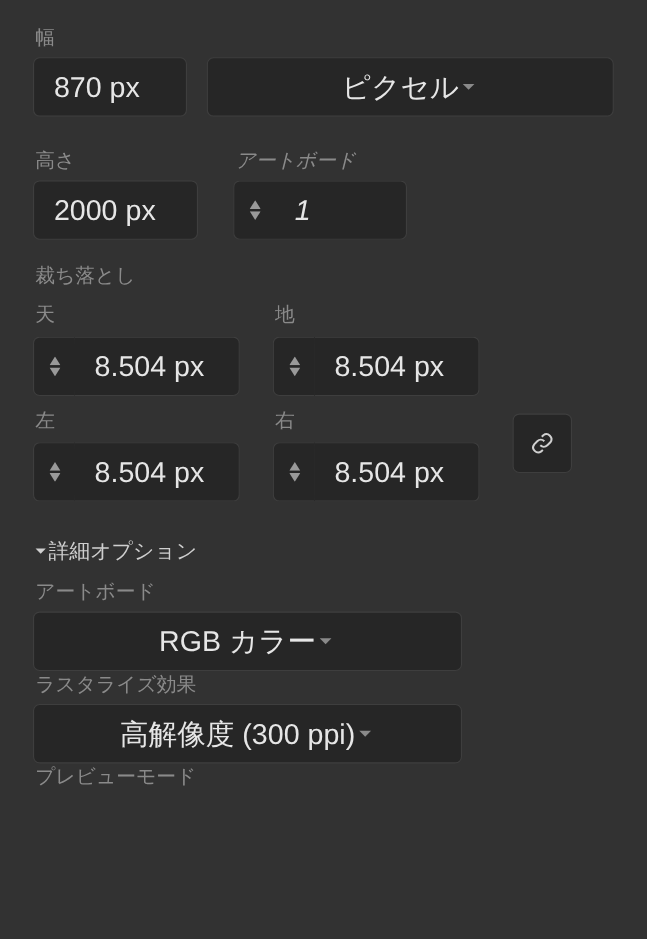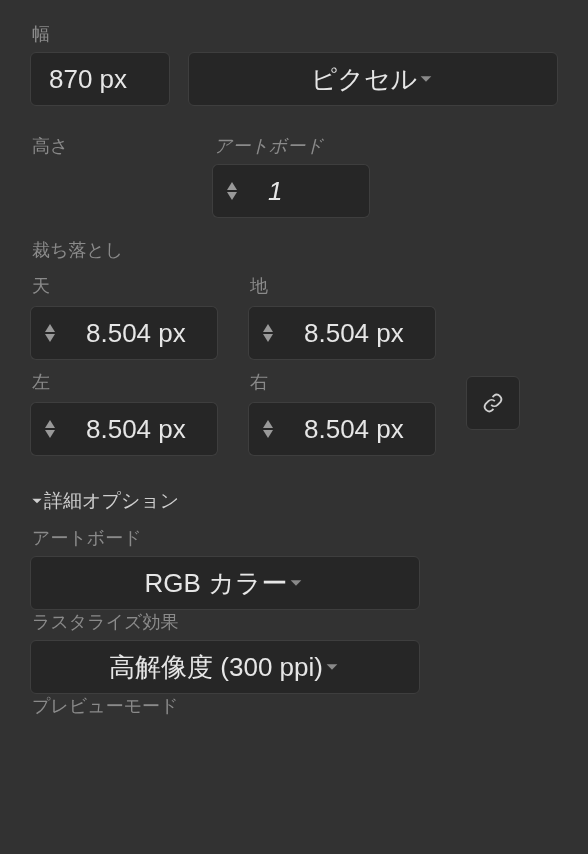--- a/index.html
+++ b/index.html
@@ -113,20 +113,21 @@
       <svg viewBox="0 0 24 24">
           <path d="M4 8l8 8 8-8z"></path>
         </svg>
     </span>
   </div>
 </div>
 
 <div class="row" style="margin-top:18px;">
   <div class="col" style="width:160px">
     <div class="label">高さ</div>
+    <div class="field" style="width:150px">2000 px</div>
   </div>
   <div class="col" style="margin-left:4px;font-style:italic;">
     <div class="label">アートボード</div>
     <div class="steprow">
       <div class="stepctrl">
         <span class="tri">
             <svg viewBox="0 0 10 8">
               <path d="M0 8h10L5 0z"></path>
             </svg>
           </span>

